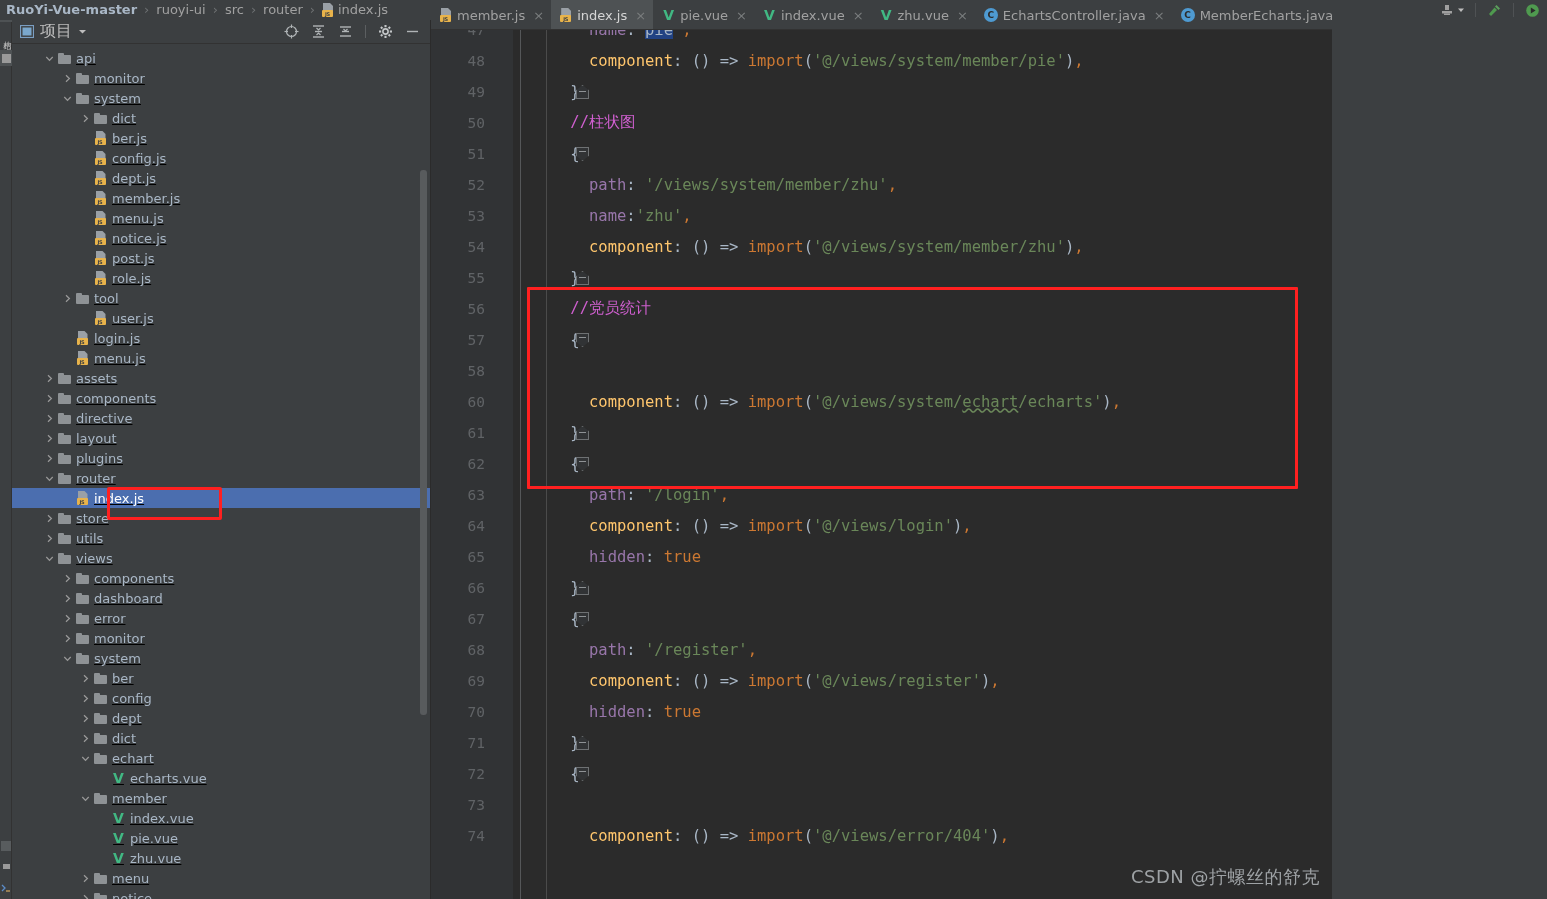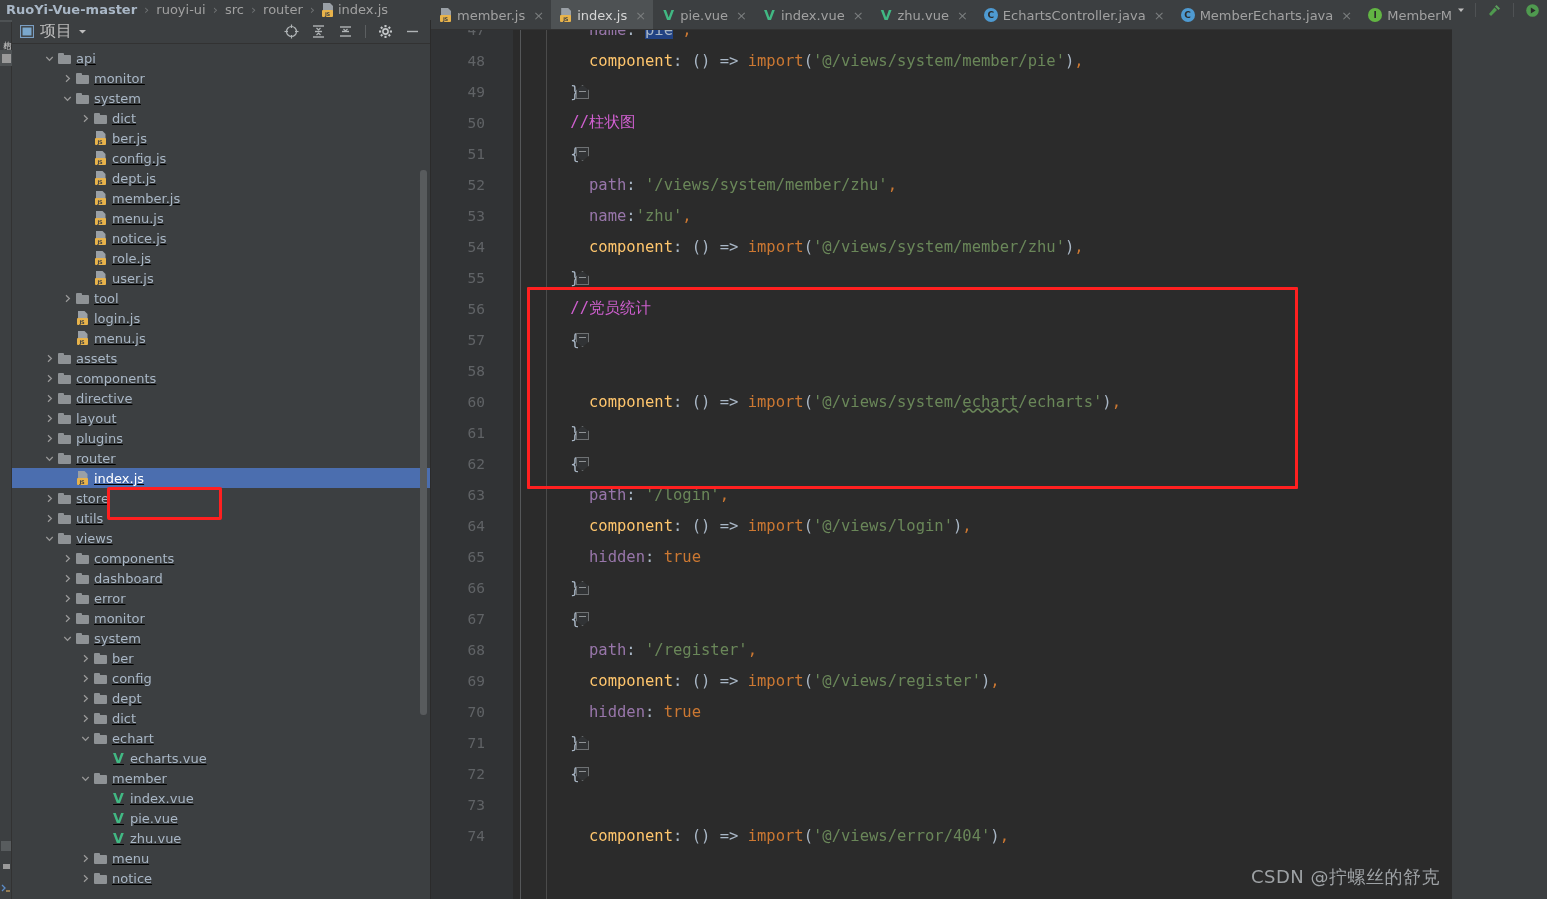--- a/index.html
+++ b/index.html
@@ -4,21 +4,21 @@
 <style>
   * { box-sizing: border-box; margin: 0; padding: 0; }
   html, body {
     width: 1547px; height: 899px;
     background: #3c3f41;
     font-family: "DejaVu Sans", "Liberation Sans", sans-serif;
     overflow: hidden;
   }
   .app {
     position: relative;
-    width: 1452px; height: 899px;
+    width: 1332px; height: 899px;
     background: #c4b5fd;
   }
 
   
   .navbar {
     position: absolute; left: 0; top: 0; width: 1547px; height: 20px;
     background: #3c3f41;
     display: flex; align-items: center;
     padding-left: 6px;
     overflow: hidden;
@@ -521,42 +521,52 @@
           <span class="tlabel">notice.js</span>
         </div>
         <div class="trow" style="padding-left: 66px;">
           <span class="tarrow none"></span>
           <span class="ticon">
             <span class="jsicon">
               <span class="pg"></span>
               <span class="bx">JS</span>
             </span>
           </span>
-          <span class="tlabel">role.js</span>
+          <span class="tlabel">post.js</span>
         </div>
         <div class="trow" style="padding-left: 66px;">
           <span class="tarrow none"></span>
           <span class="ticon">
             <span class="jsicon">
               <span class="pg"></span>
               <span class="bx">JS</span>
             </span>
           </span>
+          <span class="tlabel">role.js</span>
+        </div>
+        <div class="trow" style="padding-left: 48px;">
+          <span class="tarrow">
+            <svg width="9" height="9" viewBox="0 0 9 9">
+              <path d="M3 1.3 L6.4 4.5 L3 7.7" fill="none" stroke="#9a9a9a" stroke-width="1.2"></path>
+            </svg>
+          </span>
+          <span class="ticon">
+            <span class="folder"></span>
+          </span>
+          <span class="tlabel">tool</span>
+        </div>
+        <div class="trow" style="padding-left: 66px;">
+          <span class="tarrow none"></span>
+          <span class="ticon">
+            <span class="jsicon">
+              <span class="pg"></span>
+              <span class="bx">JS</span>
+            </span>
+          </span>
           <span class="tlabel">user.js</span>
-        </div>
-        <div class="trow" style="padding-left: 48px;">
-          <span class="tarrow">
-            <svg width="9" height="9" viewBox="0 0 9 9">
-              <path d="M3 1.3 L6.4 4.5 L3 7.7" fill="none" stroke="#9a9a9a" stroke-width="1.2"></path>
-            </svg>
-          </span>
-          <span class="ticon">
-            <span class="folder"></span>
-          </span>
-          <span class="tlabel">tool</span>
         </div>
         <div class="trow" style="padding-left: 48px;">
           <span class="tarrow none"></span>
           <span class="ticon">
             <span class="jsicon">
               <span class="pg"></span>
               <span class="bx">JS</span>
             </span>
           </span>
           <span class="tlabel">login.js</span>

